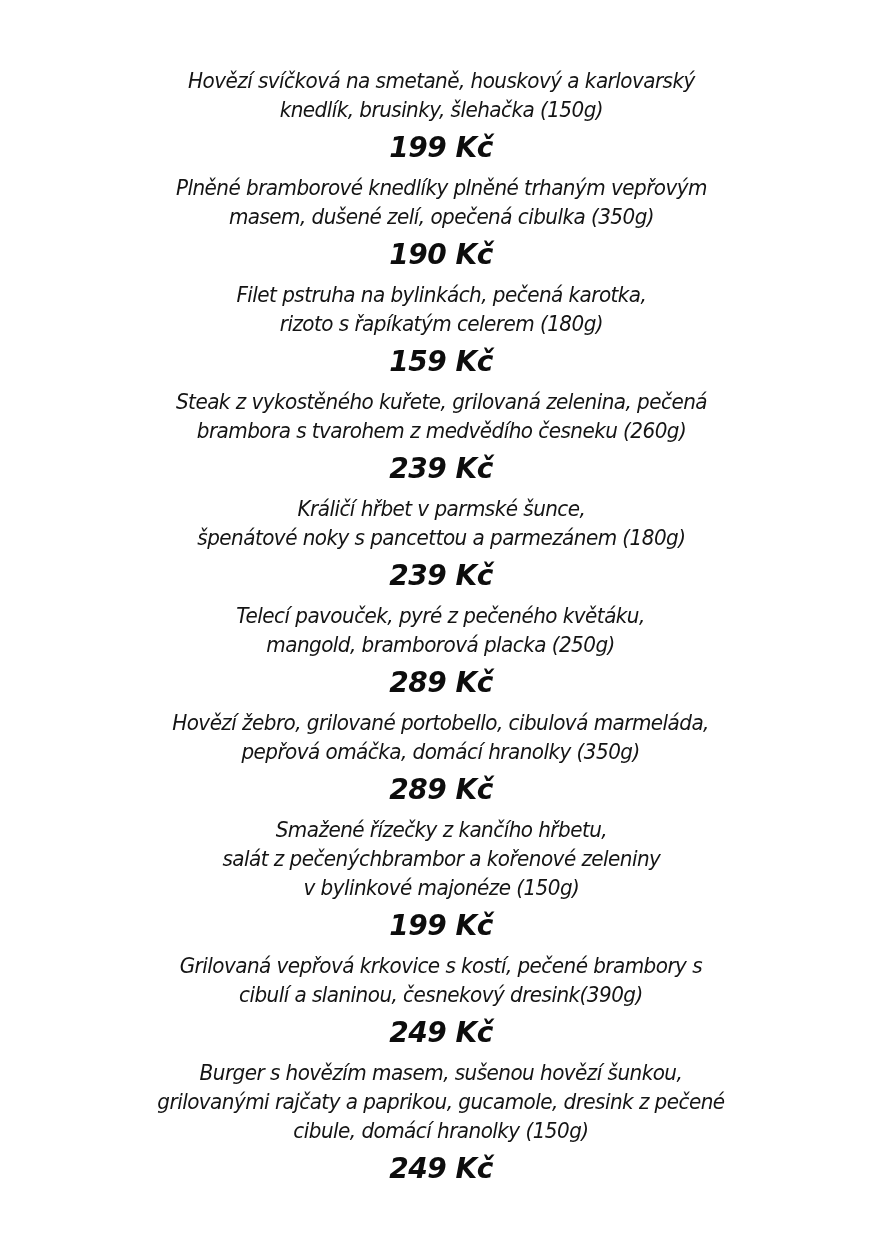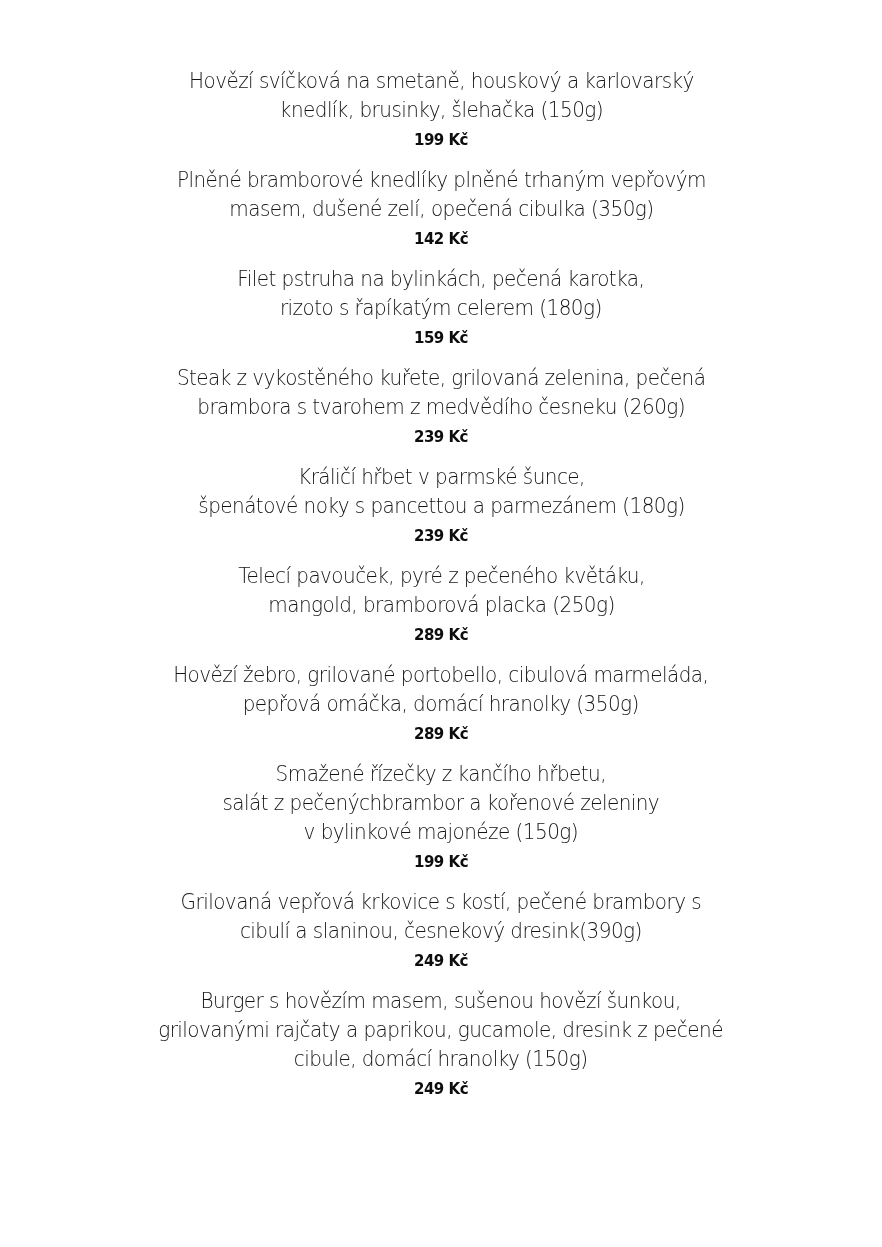--- a/index.html
+++ b/index.html
@@ -20,58 +20,59 @@
       top: 66px;
       left: 0;
       width: 882px;
       display: flex;
       flex-direction: column;
       align-items: center;
     }
     .item {
       text-align: center;
       margin-bottom: 10px;
+      font-style: italic;
     }
     .desc-line {
       display: block;
       font-family: "DejaVu Sans", sans-serif;
       font-size: 21.5px;
       font-weight: 300;
       letter-spacing: -0.6px;
       line-height: 29px;
       color: #141414;
       white-space: nowrap;
       transform: scaleX(0.93);
     }
     .price {
       display: block;
       font-family: "DejaVu Sans", sans-serif;
-      font-size: 15px;
+      font-size: 28px;
       font-weight: bold;
       letter-spacing: -0.5px;
       line-height: 30px;
       color: #0d0d0d;
-      margin-top: 1px;
+      margin-top: 9px;
     }
   </style>
 </head>
 <body>
 
 <div class="menu">
 
   <div class="item">
     <span class="desc-line">Hovězí svíčková na smetaně, houskový a karlovarský</span>
     <span class="desc-line">knedlík, brusinky, šlehačka (150g)</span>
     <span class="price">199 Kč</span>
   </div>
 
   <div class="item">
     <span class="desc-line">Plněné bramborové knedlíky plněné trhaným vepřovým</span>
     <span class="desc-line">masem, dušené zelí, opečená cibulka (350g)</span>
-    <span class="price">142 Kč</span>
+    <span class="price">190 Kč</span>
   </div>
 
   <div class="item">
     <span class="desc-line">Filet pstruha na bylinkách, pečená karotka,</span>
     <span class="desc-line">rizoto s řapíkatým celerem (180g)</span>
     <span class="price">159 Kč</span>
   </div>
 
   <div class="item">
     <span class="desc-line">Steak z vykostěného kuřete, grilovaná zelenina, pečená</span>

